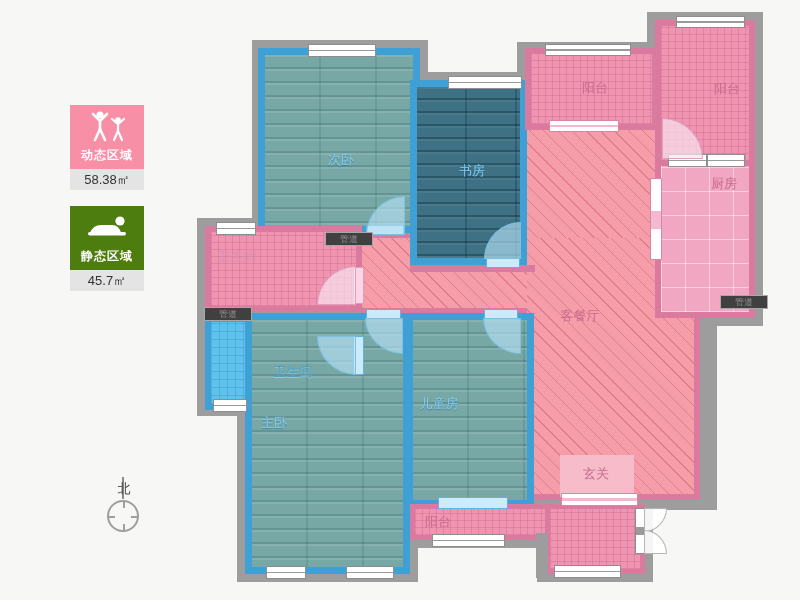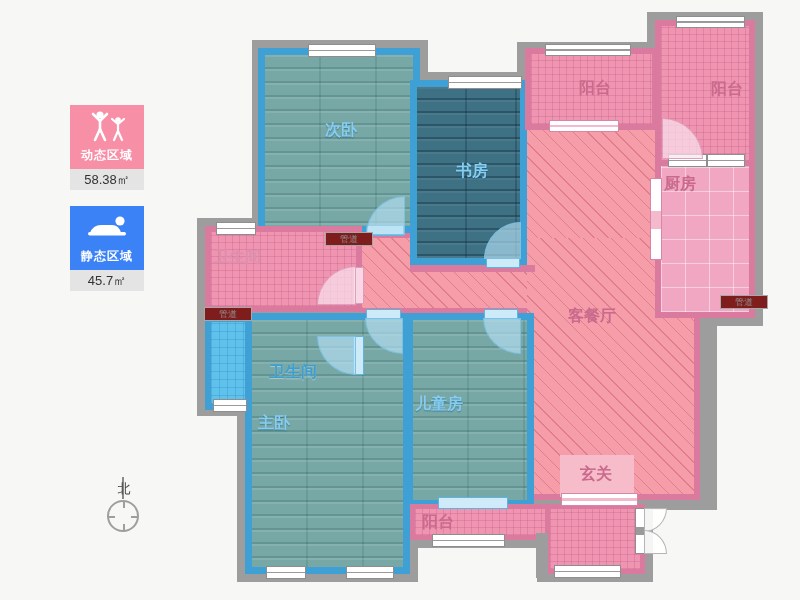--- a/index.html
+++ b/index.html
@@ -32,26 +32,26 @@
   .hatch{background-color:#f59da9;background-image:
     repeating-linear-gradient(45deg,rgba(210,100,115,.55) 0 1px,rgba(0,0,0,0) 1px 10px);}
   .winw{position:absolute;border:1px solid #8e8e8e;background:linear-gradient(#fff 0 42%,#9a9a9a 42% 58%,#fff 58%);}
   .winp{position:absolute;border:1px solid #d985a8;background:linear-gradient(#fff 0 40%,#f3b9cd 40% 62%,#fff 62%);}
   .winb{position:absolute;border:1px solid #5fb3dd;background:#cfeaf8;}
   .leafb{position:absolute;background:#cdeaf8;border:1px solid #5fb3dd;}
   .leafp{position:absolute;background:#f9d7e4;border:1px solid #df9cba;}
   .arc{position:absolute;background:rgba(180,222,243,.65);border:1.5px solid #7cc0e2;}
   .arcp{position:absolute;background:rgba(250,226,236,.7);border:1.5px solid #dfa0bb;}
   .arce{position:absolute;background:rgba(255,255,255,.9);border:1px solid #b5b5b5;}
-  .lbl{position:absolute;transform:translate(-50%,-50%);font-size:16px;font-weight:bold;white-space:nowrap;}
+  .lbl{position:absolute;transform:translate(-50%,-50%);font-size:13px;font-weight:normal;white-space:nowrap;}
   .lblue{color:#86cdf0;text-shadow:0 1px 1px rgba(10,70,110,.45);}
   .lpink{color:#c96a8d;}
   .lpinkl{color:#dd8fae;}
   .lbath{color:#3e9ecf;text-shadow:0 1px 1px rgba(255,255,255,.4);}
-  .duct{position:absolute;transform:translate(-50%,-50%);font-size:9px;color:#8f8f8f;background:#7f1d1d;border:1px solid #a8a8a8;padding:0 14px;line-height:12px;white-space:nowrap;}
+  .duct{position:absolute;transform:translate(-50%,-50%);font-size:9px;color:#8f8f8f;background:#404040;border:1px solid #a8a8a8;padding:0 14px;line-height:12px;white-space:nowrap;}
   .legend-box{position:absolute;width:74px;color:#fff;text-align:center;}
   .legend-label{position:absolute;bottom:5px;width:100%;font-size:12px;font-weight:bold;letter-spacing:1px;}
   .legend-strip{position:absolute;width:74px;height:21px;background:#e4e4e4;color:#333;font-size:13px;text-align:center;line-height:21px;}
   .tick{position:absolute;background:#9e9e9e;}
 </style>
 </head>
 <body>
 
 <div id="plan">
 
@@ -115,28 +115,28 @@
   <div class="leafb" style="left:366px;top:309px;width:33px;height:9px;"></div>
   <div class="arc" style="left:365px;top:318px;width:36px;height:34px;border-radius:0 0 0 100%;"></div>
   <div class="leafb" style="left:484px;top:309px;width:32px;height:9px;"></div>
   <div class="arc" style="left:483px;top:318px;width:36px;height:34px;border-radius:0 0 0 100%;"></div>
   <div class="arcp" style="left:662px;top:118px;width:39px;height:39px;border-radius:0 100% 0 0;"></div>
 
   <div class="winw" style="left:635px;top:508px;width:9px;height:44px;"></div>
   <div class="arce" style="left:644px;top:508px;width:21px;height:22px;border-radius:0 0 100% 0;"></div>
   <div class="arce" style="left:644px;top:530px;width:21px;height:22px;border-radius:0 100% 0 0;"></div>
 
-  <div class="lbl lblue" style="left:341px;top:130px;">次卧</div>
+  <div class="lbl lblue" style="left:341px;top:160px;">次卧</div>
   <div class="lbl lblue" style="left:472px;top:171px;">书房</div>
   <div class="lbl lpink" style="left:595px;top:88px;">阳台</div>
   <div class="lbl lpink" style="left:727px;top:89px;">阳台</div>
-  <div class="lbl lpink" style="left:680px;top:184px;">厨房</div>
+  <div class="lbl lpink" style="left:724px;top:184px;">厨房</div>
   <div class="lbl lpinkl" style="left:237px;top:257px;">卫生间</div>
   <div class="lbl lbath" style="left:293px;top:372px;">卫生间</div>
-  <div class="lbl lpink" style="left:592px;top:316px;">客餐厅</div>
+  <div class="lbl lpink" style="left:580px;top:316px;">客餐厅</div>
   <div class="lbl lpink" style="left:596px;top:474px;">玄关</div>
   <div class="lbl lblue" style="left:274px;top:423px;">主卧</div>
   <div class="lbl lblue" style="left:439px;top:404px;">儿童房</div>
   <div class="lbl lpink" style="left:438px;top:522px;">阳台</div>
 
   <div class="duct" style="left:228px;top:314px;">管道</div>
   <div class="duct" style="left:349px;top:239px;">管道</div>
   <div class="duct" style="left:744px;top:302px;">管道</div>
 
   <div class="legend-box" style="left:70px;top:105px;height:64px;background:#f78fa7;">
@@ -151,21 +151,21 @@
         <path d="M28 9 L34 14 L40 9"></path>
         <path d="M34 14 L34 21"></path>
         <path d="M34 21 L30 30 M34 21 L38 30"></path>
       </g>
       <circle cx="34" cy="10" r="2.8" fill="#fff"></circle>
     </svg>
     <div class="legend-label">动态区域</div>
   </div>
   <div class="legend-strip" style="left:70px;top:169px;">58.38㎡</div>
 
-  <div class="legend-box" style="left:70px;top:206px;height:64px;background:#3b82f6;">
+  <div class="legend-box" style="left:70px;top:206px;height:64px;background:#4d7c0f;">
     <svg width="48" height="30" viewBox="0 0 48 30" style="margin-top:6px;">
       <g fill="#fff">
         <circle cx="37" cy="9" r="4.6"></circle>
         <path d="M7 21 Q10 13 18 13 L29 13 Q36 13 38 21 Z"></path>
         <rect x="5" y="20" width="38" height="3.4" rx="1.7"></rect>
       </g>
     </svg>
     <div class="legend-label">静态区域</div>
   </div>
   <div class="legend-strip" style="left:70px;top:270px;">45.7㎡</div>

